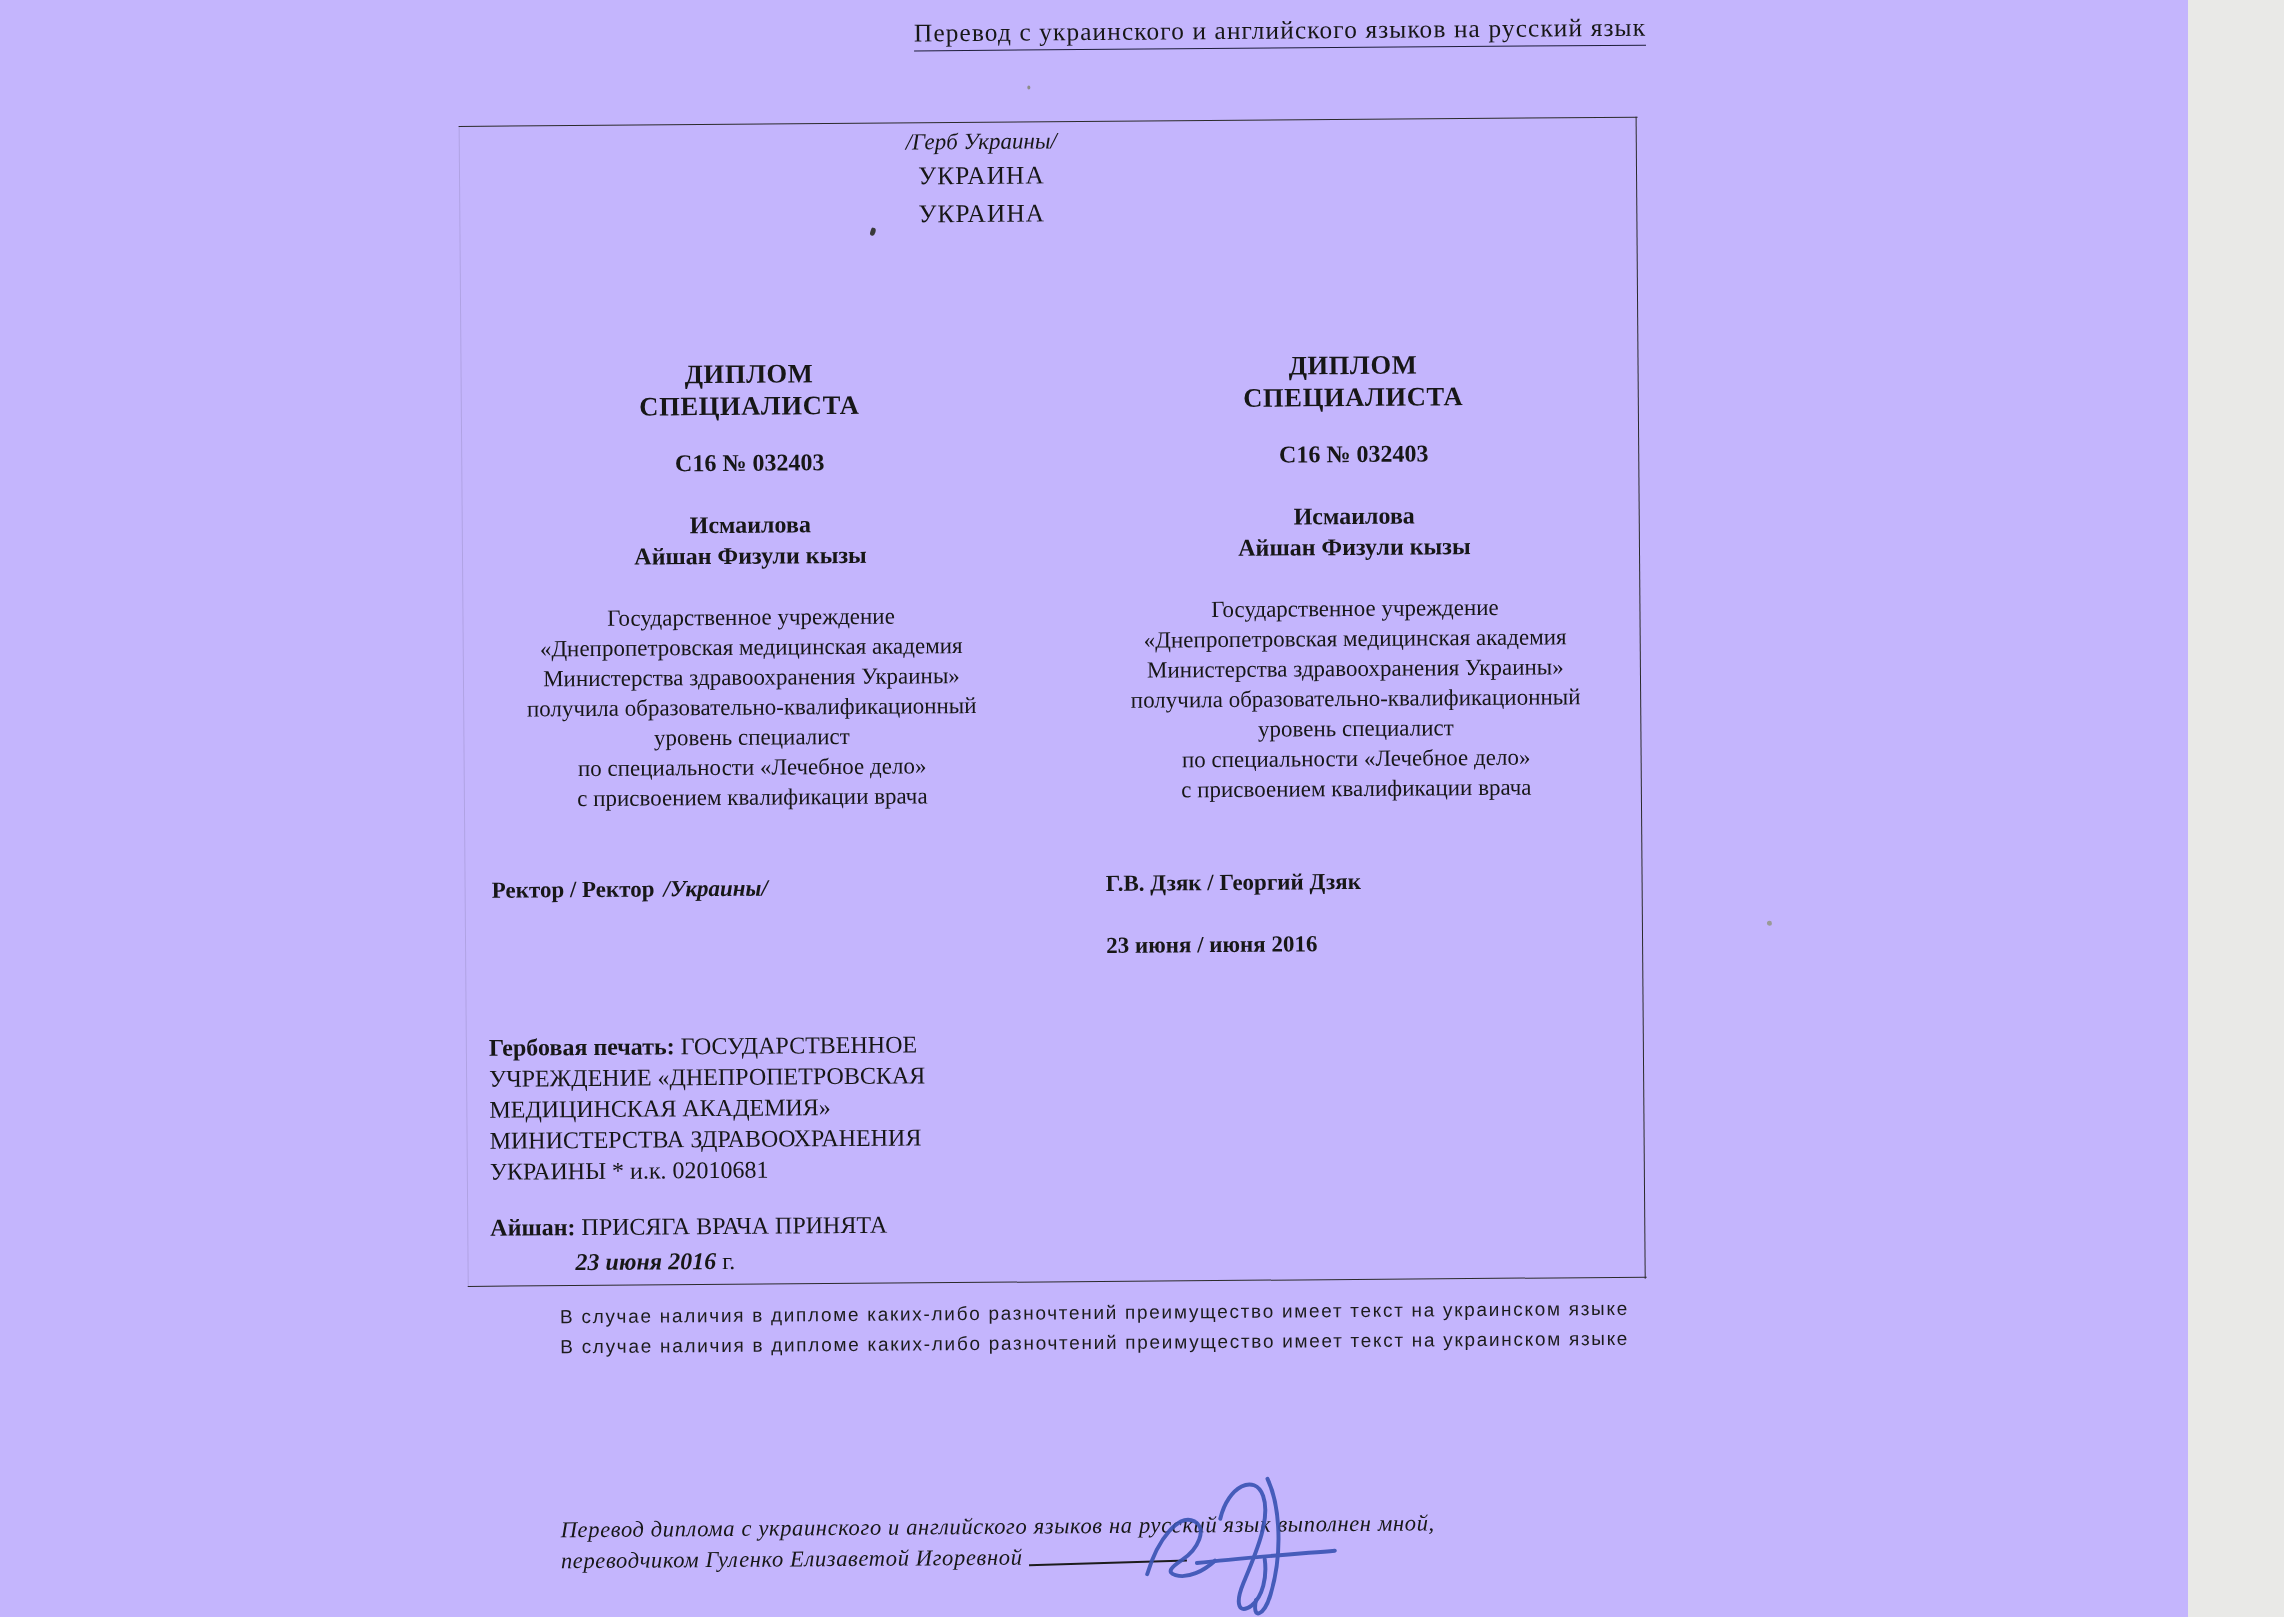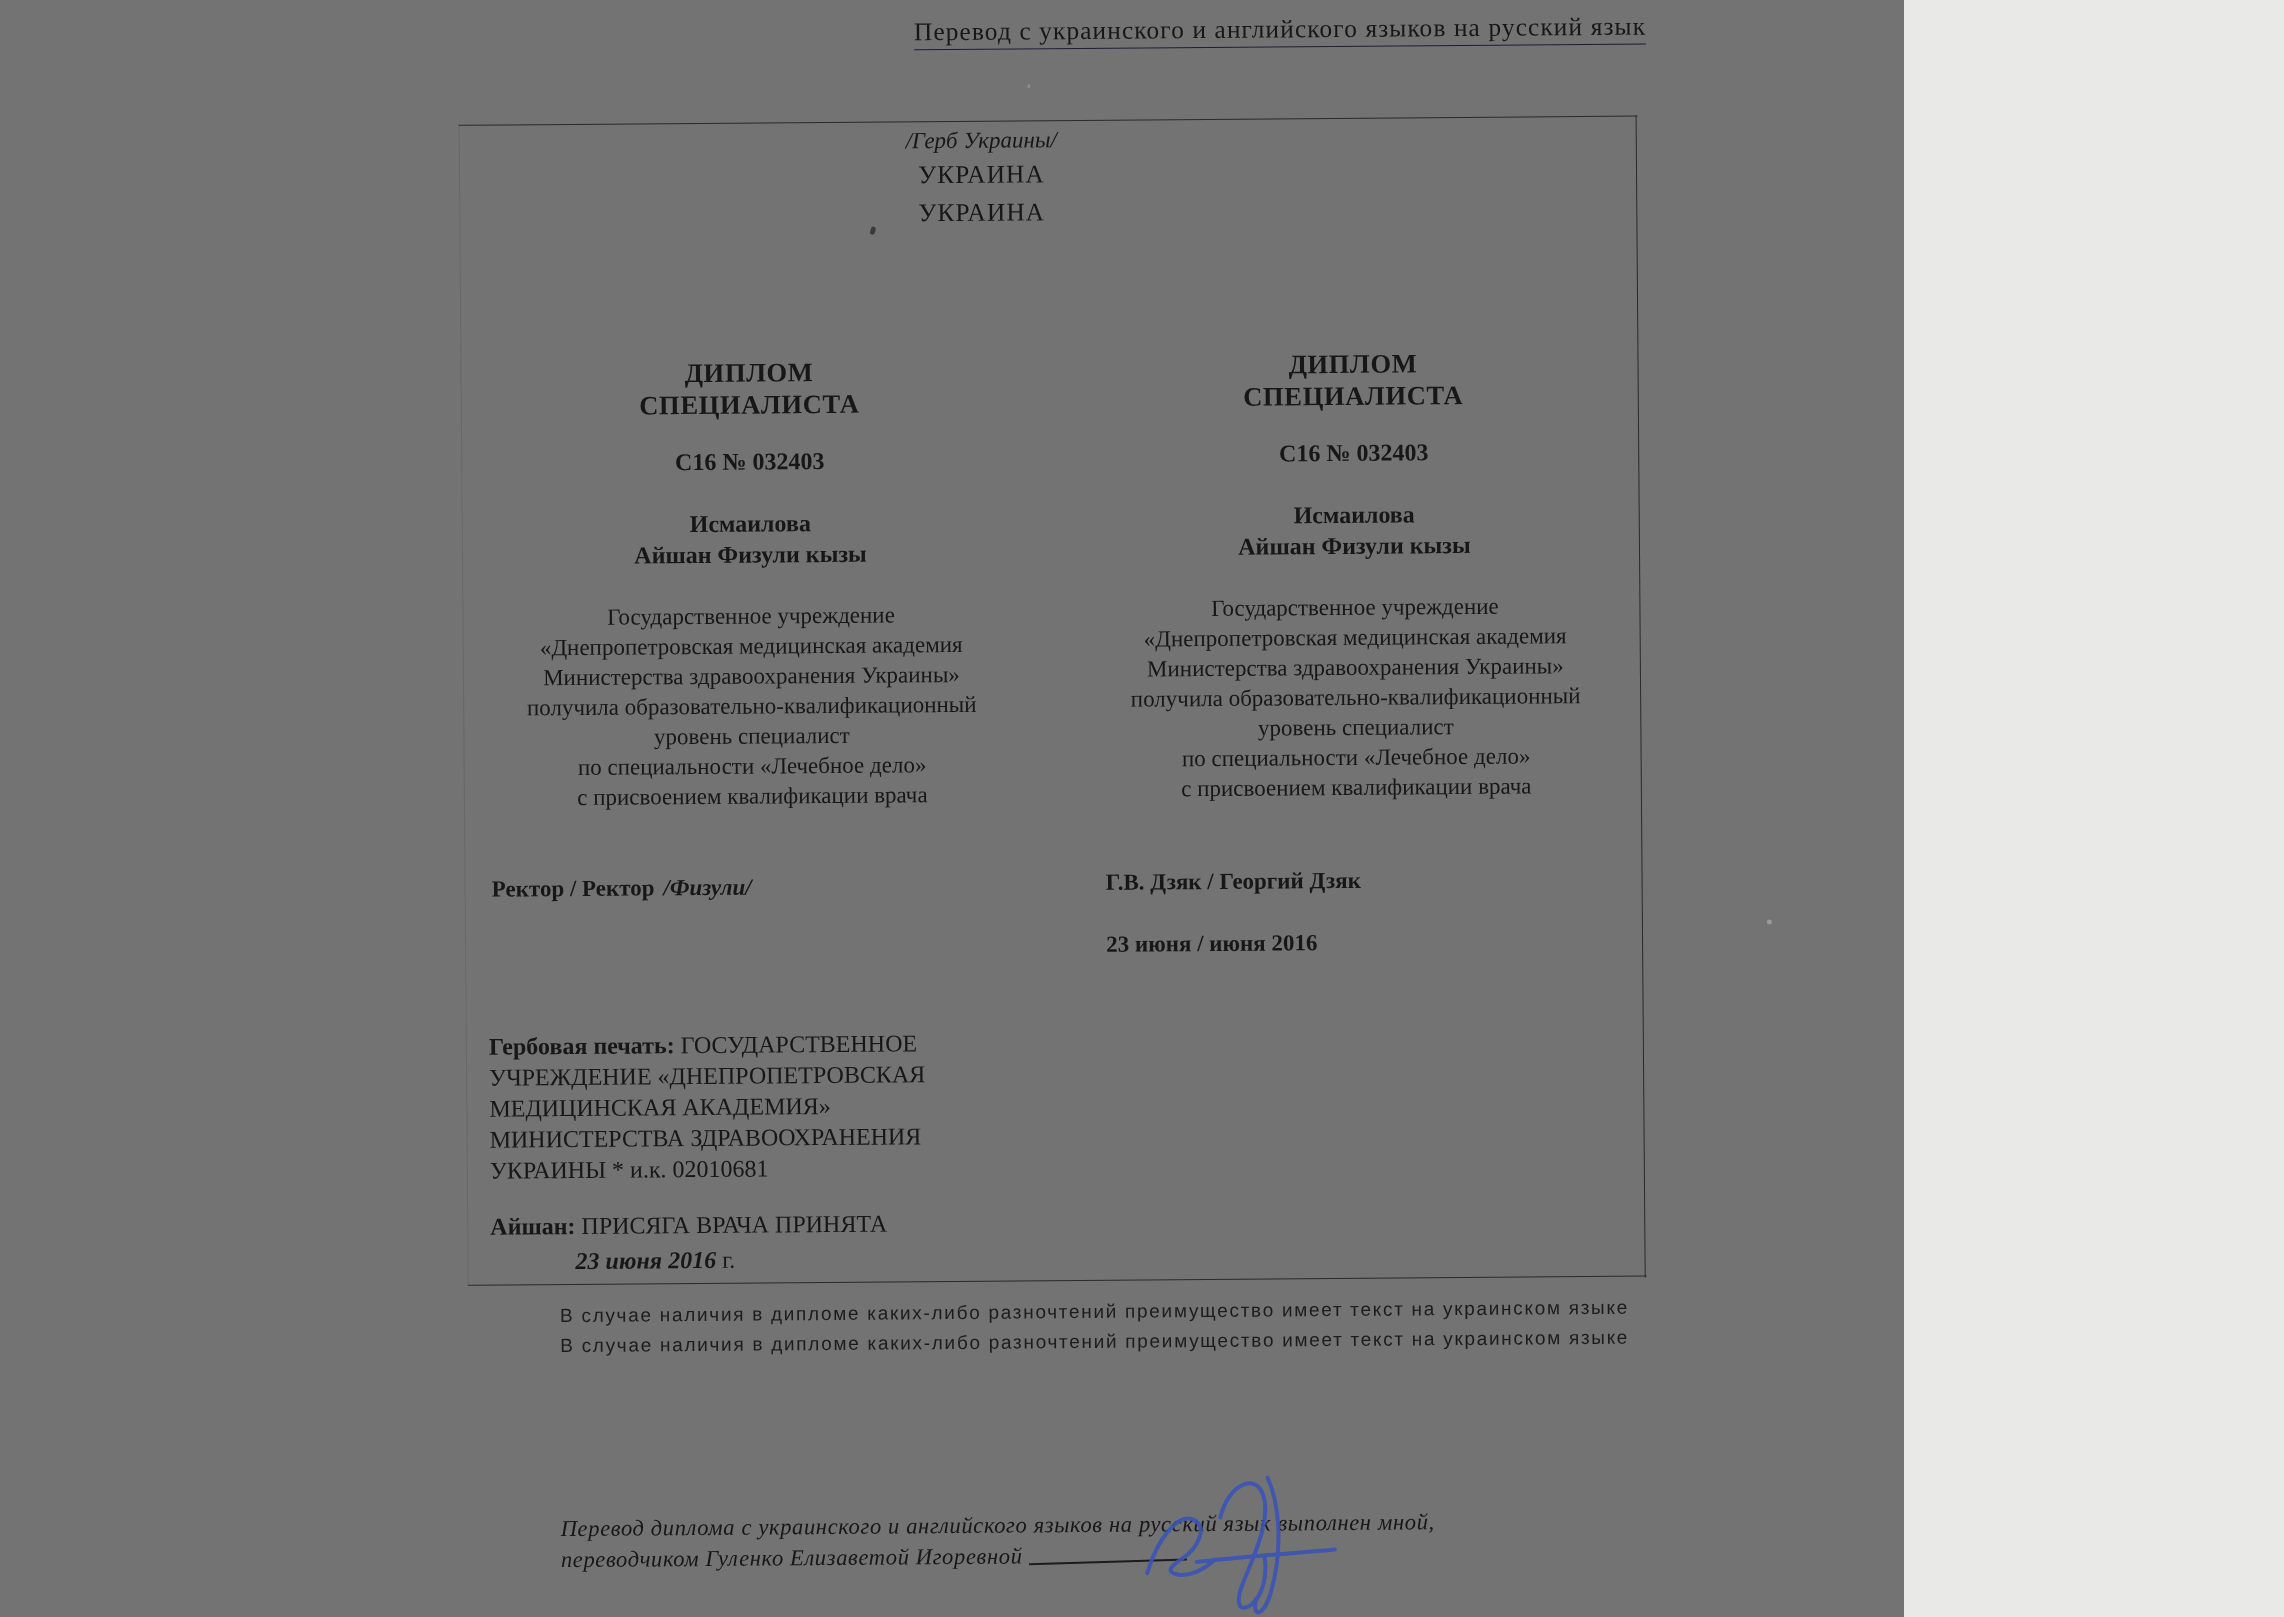--- a/index.html
+++ b/index.html
@@ -1,18 +1,18 @@
 <!DOCTYPE html>
 <html style="font-size:9px"><head>
 <meta charset="utf-8">
 <style>
   html,body{margin:0;padding:0;background:#e9e9e7;}
   .page{
-    position:relative; width:1904px; height:1617px;
-    background:#737373; overflow:hidden;
+    position:relative; width:2188px; height:1617px;
+    background:#c4b5fd; overflow:hidden;
     font-family:"Liberation Serif","DejaVu Serif",serif;
     color:#171717;
   }
   .sheet{position:absolute; inset:0; transform:rotate(-0.45deg); transform-origin:50% 50%;}
 
   .header-line{
     position:absolute; left:920px; top:17px; white-space:nowrap;
     font-size:25.4px; letter-spacing:1.1px;
     border-bottom:1.7px solid #1e1e3a; padding-bottom:3.4px;
   }
@@ -121,21 +121,21 @@
         <div>«Днепропетровская медицинская академия</div>
         <div>Министерства здравоохранения Украины»</div>
         <div>получила образовательно-квалификационный</div>
         <div>уровень специалист</div>
         <div>по специальности «Лечебное дело»</div>
         <div>с присвоением квалификации врача</div>
       </div>
     </div>
 
     <div class="rector-line">
-      <span>Ректор / Ректор</span><span class="sign">/Физули/</span>
+      <span>Ректор / Ректор</span><span class="sign">/Украины/</span>
     </div>
 
     <div class="signer-line">Г.В. Дзяк / Георгий Дзяк</div>
     <div class="date-line">23 июня / июня 2016</div>
 
     <div class="seal-block">
       <div><b>Гербовая печать:</b><span> ГОСУДАРСТВЕННОЕ</span></div>
       <div>УЧРЕЖДЕНИЕ «ДНЕПРОПЕТРОВСКАЯ</div>
       <div>МЕДИЦИНСКАЯ АКАДЕМИЯ»</div>
       <div>МИНИСТЕРСТВА ЗДРАВООХРАНЕНИЯ</div>

